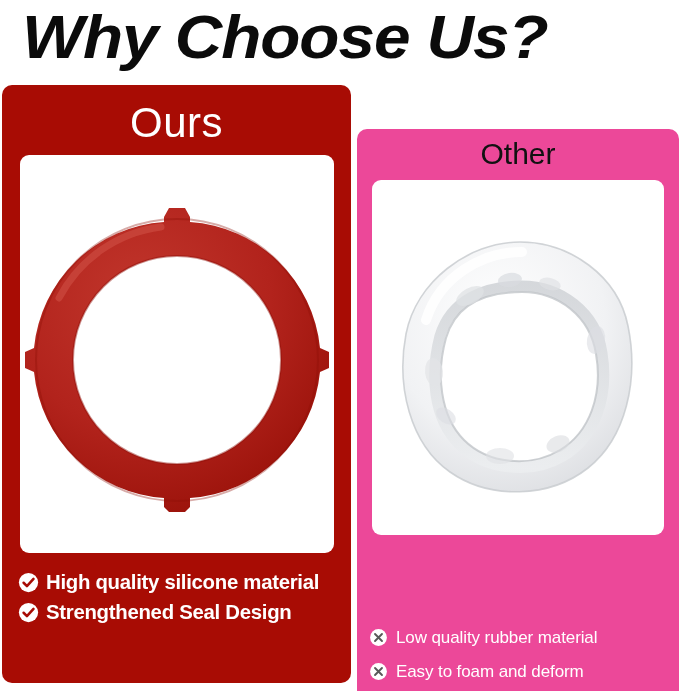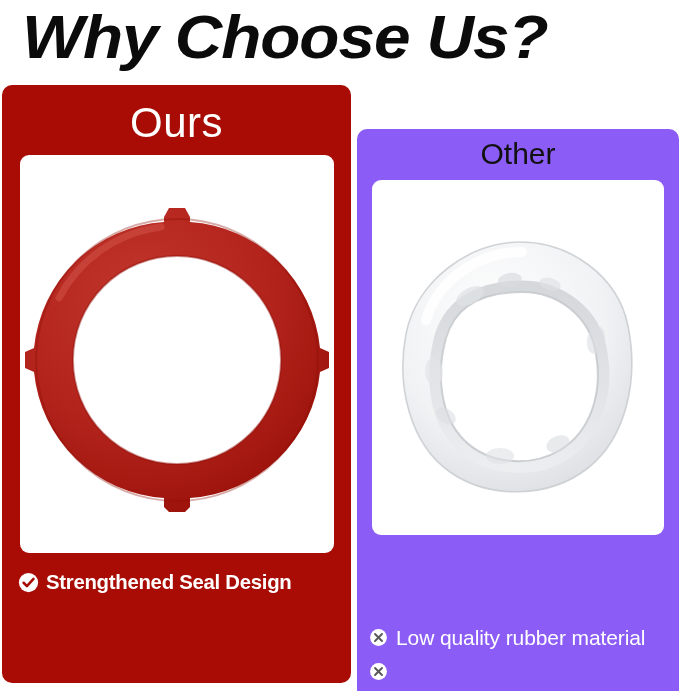--- a/index.html
+++ b/index.html
@@ -38,21 +38,21 @@
     border-radius:10px;
   }
   .panel-ours {
     left:2px; top:85px;
     width:349px; height:598px;
     background:#a80c04;
   }
   .panel-other {
     left:357px; top:129px;
     width:322px; height:562px;
-    background:#8b5cf6;
+    background:#ec4899;
     border-radius:10px 10px 0 0;
   }
 
   
   .panel-heading {
     position:absolute;
     width:100%;
     text-align:center;
     white-space:nowrap;
   }
@@ -122,21 +122,21 @@
     color:#ffffff;
   }
   .list-ours .feature-text {
     font-weight:bold;
     letter-spacing:-0.3px;
     transform:scaleX(0.97);
     transform-origin:left top;
   }
   .list-other .feature-text {
     font-weight:normal;
-    font-size:21px;
+    font-size:17px;
     line-height:25px;
     letter-spacing:-0.1px;
   }
 </style>
 </head>
 <body>
 
 <div id="page">
 
   <div class="page-title">Why Choose Us?</div>
@@ -165,20 +165,29 @@
 
           <circle cx="0" cy="0" r="104" fill="none" stroke="#8d0d06" stroke-width="2" opacity="0.45"></circle>
           <circle cx="0" cy="0" r="141" fill="none" stroke="#8d0d06" stroke-width="2" opacity="0.35"></circle>
 
           <path d="M -118,-62 A 134 134 0 0 1 -16,-133" fill="none" stroke="#d85a50" stroke-width="7" stroke-linecap="round" opacity="0.45"></path>
         </g>
       </svg>
     </div>
 
     <ul class="feature-list list-ours">
+      <li class="feature-item">
+        <span class="bullet-icon">
+          <svg viewBox="0 0 24 24">
+            <circle cx="12" cy="12" r="11" fill="#ffffff"></circle>
+            <path d="M6.4 12.3 L10.2 16.1 L17.7 7.9" fill="none" stroke="#a80c04" stroke-width="2.9" stroke-linecap="round" stroke-linejoin="round"></path>
+          </svg>
+        </span>
+        <span class="feature-text">High quality silicone material</span>
+      </li>
       <li class="feature-item">
         <span class="bullet-icon">
           <svg viewBox="0 0 24 24">
             <circle cx="12" cy="12" r="11" fill="#ffffff"></circle>
             <path d="M6.4 12.3 L10.2 16.1 L17.7 7.9" fill="none" stroke="#a80c04" stroke-width="2.9" stroke-linecap="round" stroke-linejoin="round"></path>
           </svg>
         </span>
         <span class="feature-text">Strengthened Seal Design</span>
       </li>
 
@@ -262,18 +271,19 @@
         </span>
         <span class="feature-text">Low quality rubber material</span>
       </li>
       <li class="feature-item">
         <span class="bullet-icon">
           <svg viewBox="0 0 24 24">
             <circle cx="12" cy="12" r="10.6" fill="#ffffff"></circle>
             <path d="M7.6 7.6 L16.4 16.4 M16.4 7.6 L7.6 16.4" fill="none" stroke="#585858" stroke-width="2.4" stroke-linecap="round"></path>
           </svg>
         </span>
+        <span class="feature-text">Easy to foam and deform</span>
       </li>
 
     </ul>
   </div>
 
 </div>
 
 </body></html>

